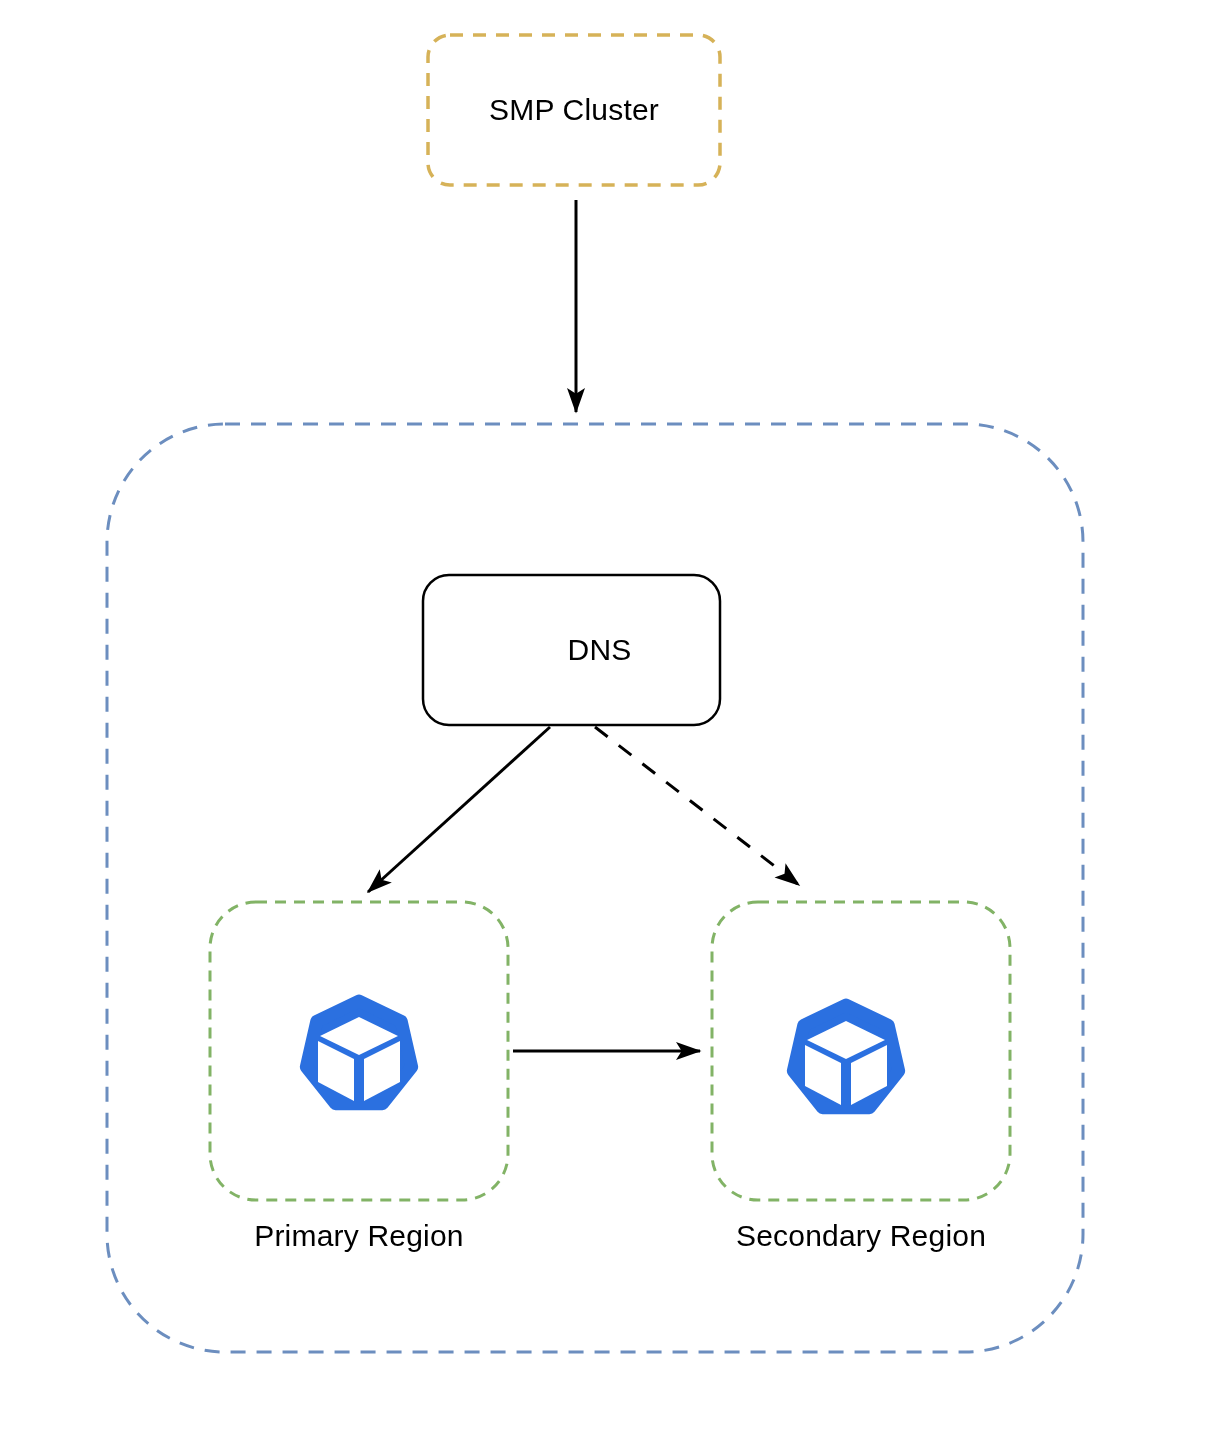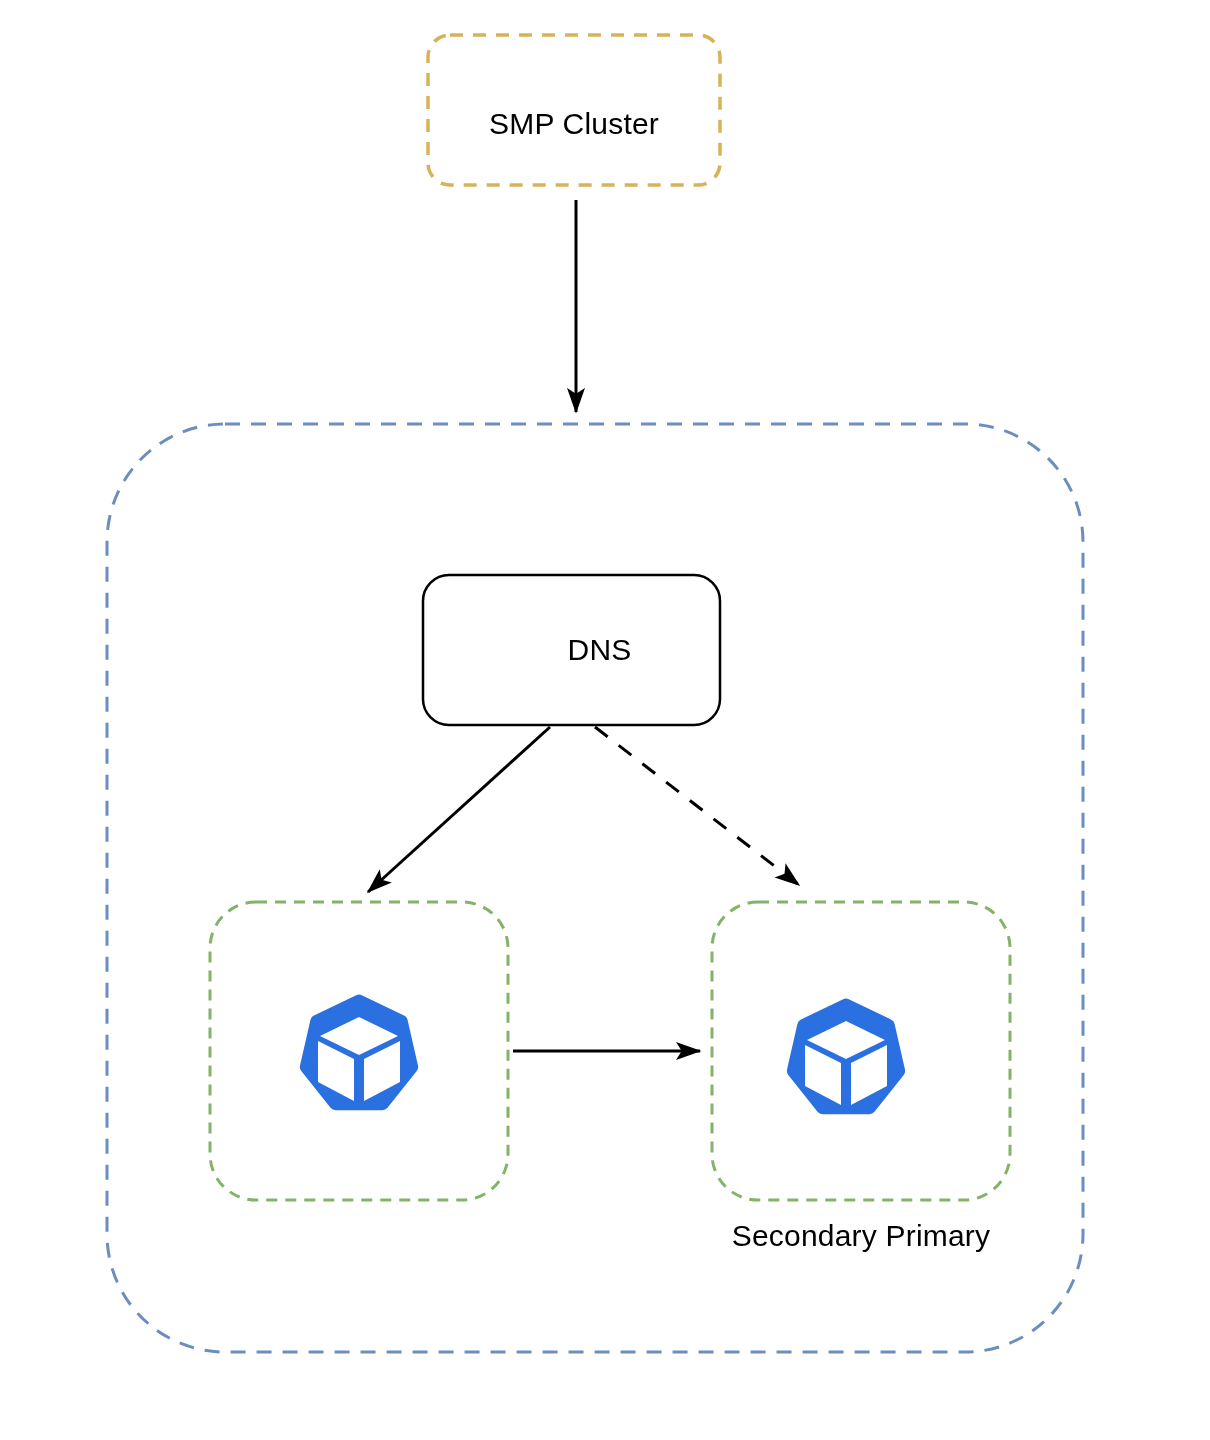--- a/index.html
+++ b/index.html
@@ -22,21 +22,21 @@
   }
   .node-label {
     position: absolute;
     text-align: center;
     font-size: 30px;
     line-height: 34px;
     color: #000000;
     letter-spacing: 0.2px;
     white-space: nowrap;
   }
-  .label-smp       { left: 424px; top:  107px; width: 300px; }
+  .label-smp       { left: 424px; top:  93px; width: 300px; }
   .label-dns       { left: 423px; top: 633px; width: 353px; }
   .label-primary   { left: 209px; top: 1219px; width: 300px; }
   .label-secondary { left: 711px; top: 1219px; width: 300px; }
 </style>
 </head>
 <body>
 
 <div class="canvas">
 
   <svg class="diagram-svg" width="1210" height="1440" viewBox="0 0 1210 1440">
@@ -76,16 +76,17 @@
       <polygon points="60,22 99,41 60,60 21,41" fill="#ffffff"></polygon>
       <polygon points="19,46 55,64 55,106 19,87" fill="#ffffff"></polygon>
       <polygon points="65,64 101,46 101,87 65,106" fill="#ffffff"></polygon>
     </g>
   </svg>
 
   <div class="node-label label-smp">SMP Cluster</div>
 
   <div class="node-label label-dns">DNS</div>
 
+  <div class="node-label label-primary">Primary Region</div>
 
-  <div class="node-label label-secondary">Secondary Primary</div>
+  <div class="node-label label-secondary">Secondary Region</div>
 
 </div>
 
 </body></html>

